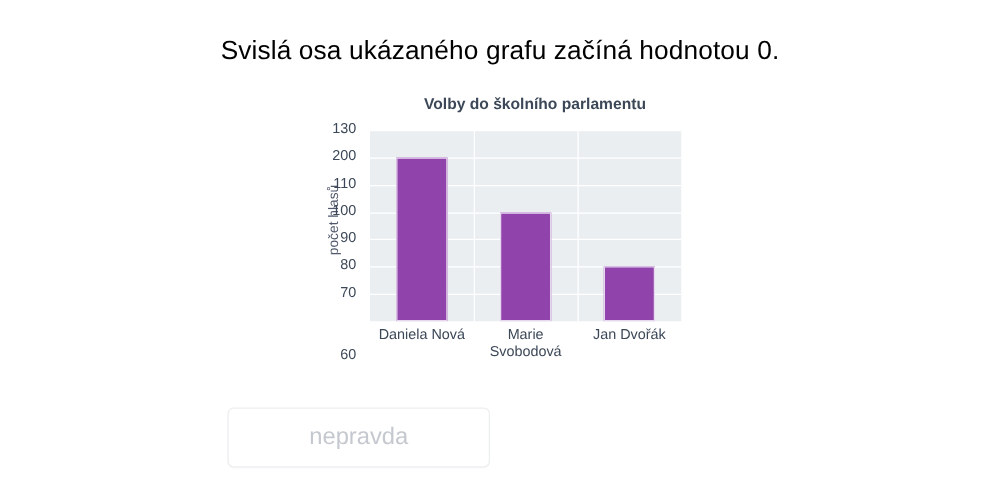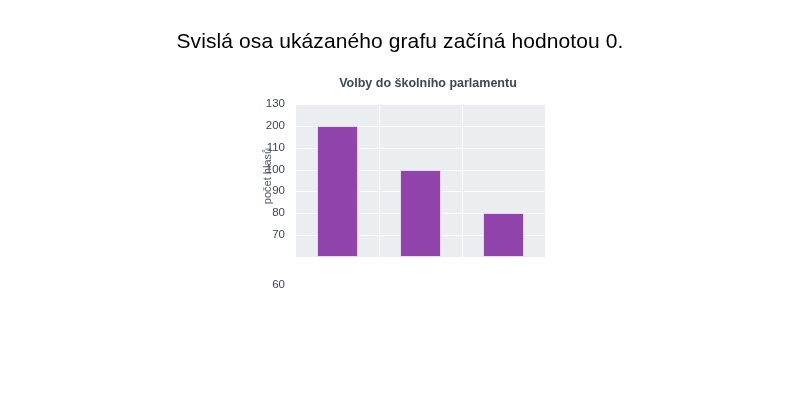--- a/index.html
+++ b/index.html
@@ -199,16 +199,22 @@
         <div class="gridline-v" style="left: 83px;"></div>
         <div class="gridline-v" style="left: 166px;"></div>
       </div>
     <div class="bars-layer">
         <div class="bar" style="left: 20.75px; width: 41.5px; top: 21.8571px; height: 131.143px; background: rgb(144, 67, 171); border-color: rgb(232, 216, 239);"></div>
         <div class="bar" style="left: 103.75px; width: 41.5px; top: 65.5714px; height: 87.4286px; background: rgb(144, 67, 171); border-color: rgb(232, 216, 239);"></div>
         <div class="bar" style="left: 186.75px; width: 41.5px; top: 109.286px; height: 43.7143px; background: rgb(144, 67, 171); border-color: rgb(232, 216, 239);"></div>
       </div>
   </div>
 
+  <div class="x-ticks">
+      <div class="x-tick" style="left: 0px; width: 83px;">Daniela Nová</div>
+      <div class="x-tick" style="left: 83px; width: 83px;">Marie Svobodová</div>
+      <div class="x-tick" style="left: 166px; width: 83px;">Jan Dvořák</div>
+    </div>
 </div>
 
 <div class="answers">
+  <div class="answer-button">nepravda</div>
 </div>
 
 </body></html>

